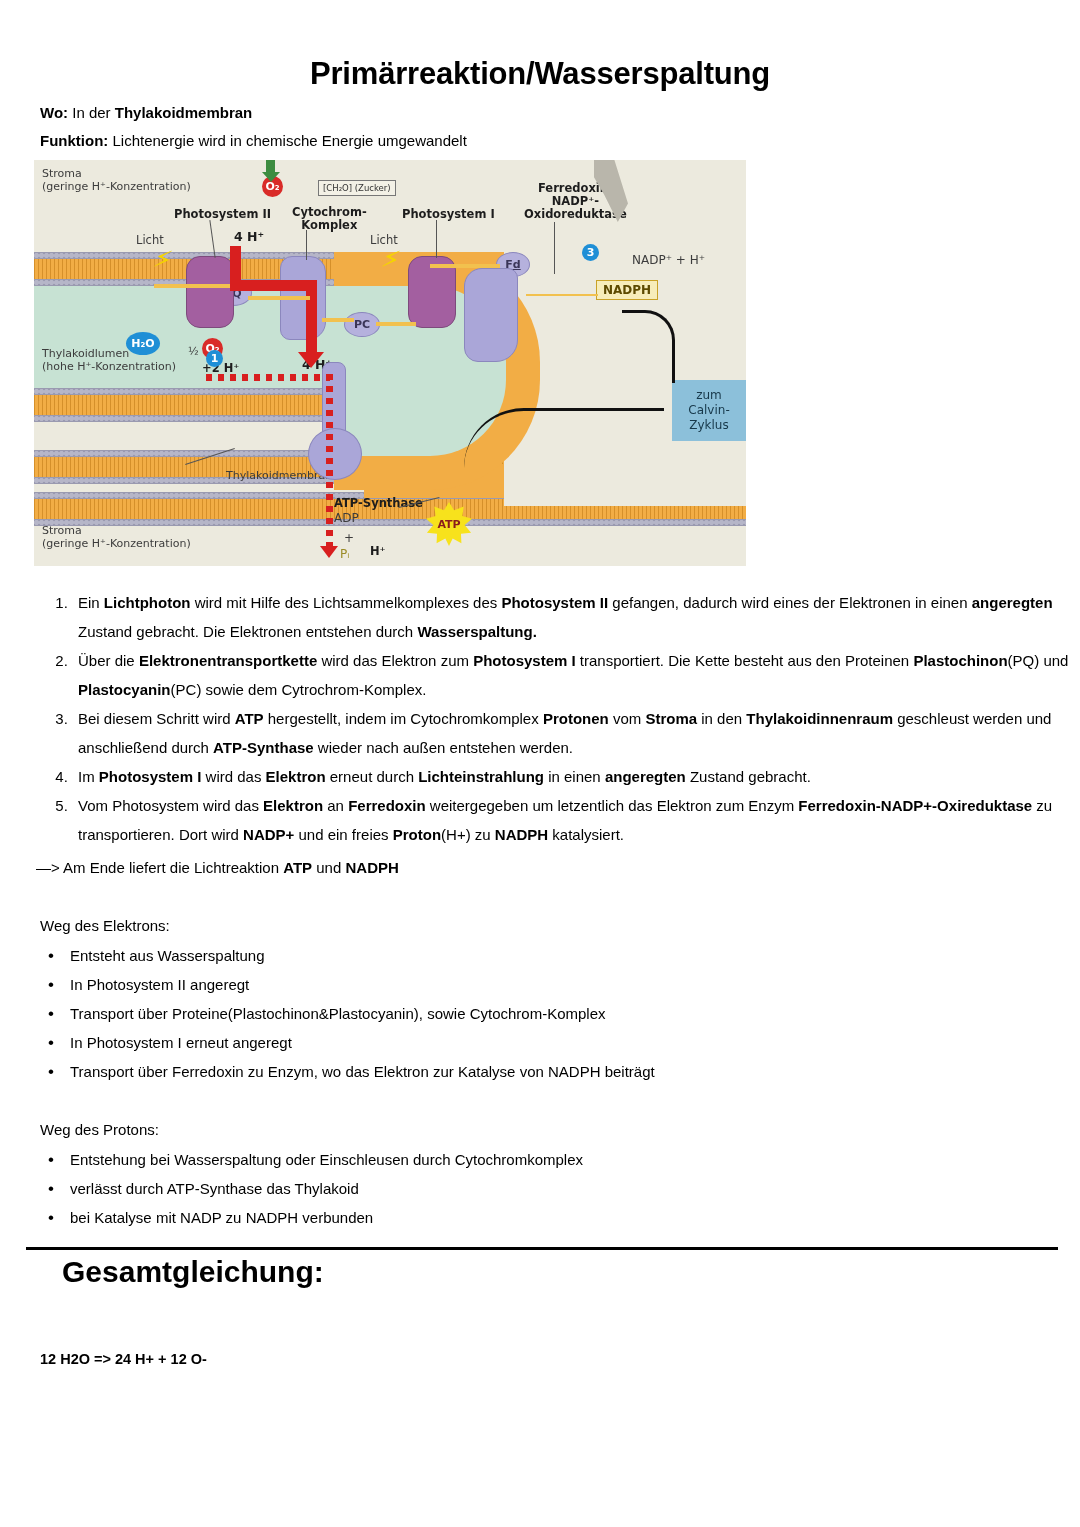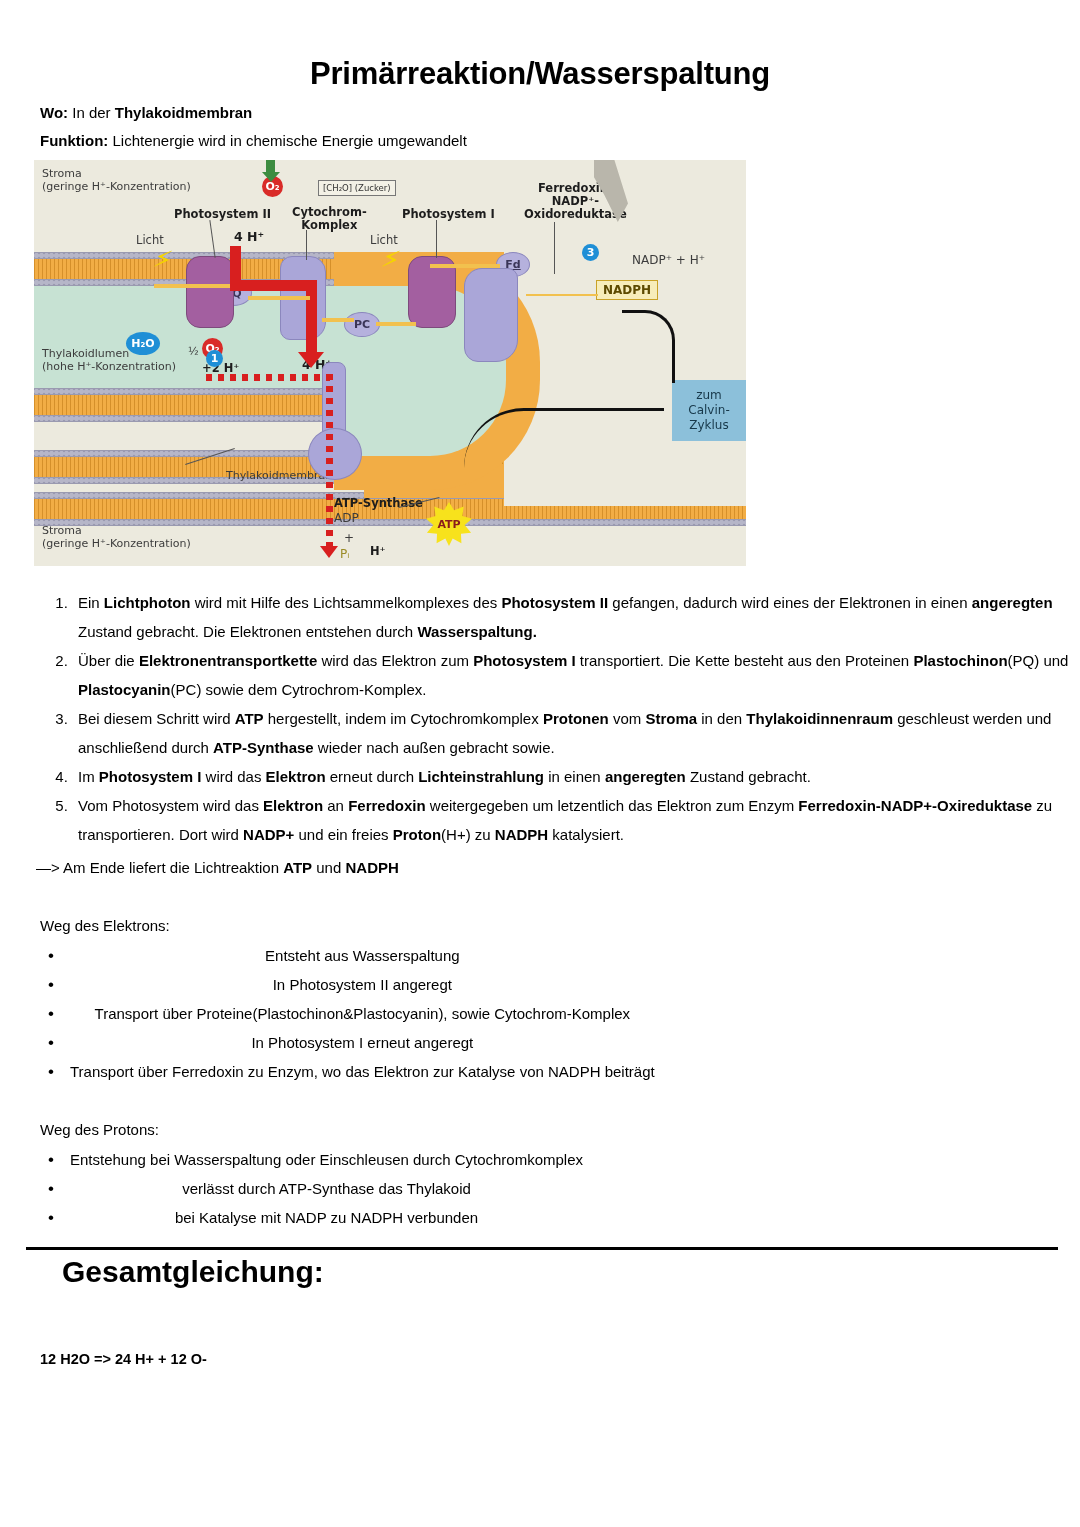--- a/index.html
+++ b/index.html
@@ -249,21 +249,21 @@
 
   ul.blist {
     position: absolute;
     left: 40px;
     margin: 0;
     padding: 0 0 0 30px;
     font-size: 15px;
     line-height: 29px;
     list-style: none;
   }
-  ul.blist li { position: relative; text-align: center; }
+  ul.blist li { position: relative; }
   ul.blist li::before {
     content: "\2022";
     position: absolute;
     left: -22px;
     font-size: 17px;
     line-height: 29px;
   }
   ul.blist.e { top: 941px; }
   ul.blist.p { top: 1145px; }
 
@@ -421,21 +421,21 @@
 
       <div style="position:absolute;left:588px;top:150px;width:50px;height:70px;border-right:3px solid #111;border-top:3px solid #111;border-radius:0 30px 0 0;"></div>
       <div style="position:absolute;left:430px;top:248px;width:200px;height:80px;border-top:3px solid #111;border-radius:60px 0 0 0;"></div>
 
     </div>
   </div>
 
   <ol class="steps">
     <li><span><span>Ein </span><b>Lichtphoton</b><span> wird mit Hilfe des Lichtsammelkomplexes des </span><b>Photosystem II</b><span> gefangen, dadurch wird eines der Elektronen in einen </span><b>angeregten</b><span> Zustand gebracht. Die Elektronen entstehen durch </span><b>Wasserspaltung.</b></span></li>
     <li><span><span>Über die </span><b>Elektronentransportkette</b><span> wird das Elektron zum </span><b>Photosystem I</b><span> transportiert. Die Kette besteht aus den Proteinen </span><b>Plastochinon</b><span>(PQ) und </span><b>Plastocyanin</b><span>(PC) sowie dem Cytrochrom-Komplex.</span></span></li>
-    <li><span><span>Bei diesem Schritt wird </span><b>ATP</b><span> hergestellt, indem im Cytochromkomplex </span><b>Protonen</b><span> vom </span><b>Stroma</b><span> in den </span><b>Thylakoidinnenraum</b><span> geschleust werden und anschließend durch </span><b>ATP-Synthase</b><span> wieder nach außen gebracht sowie.</span></span></li>
+    <li><span><span>Bei diesem Schritt wird </span><b>ATP</b><span> hergestellt, indem im Cytochromkomplex </span><b>Protonen</b><span> vom </span><b>Stroma</b><span> in den </span><b>Thylakoidinnenraum</b><span> geschleust werden und anschließend durch </span><b>ATP-Synthase</b><span> wieder nach außen entstehen werden.</span></span></li>
     <li><span><span>Im </span><b>Photosystem I</b><span> wird das </span><b>Elektron</b><span> erneut durch </span><b>Lichteinstrahlung</b><span> in einen </span><b>angeregten</b><span> Zustand gebracht.</span></span></li>
     <li><span><span>Vom Photosystem wird das </span><b>Elektron</b><span> an </span><b>Ferredoxin</b><span> weitergegeben um letzentlich das Elektron zum Enzym </span><b>Ferredoxin-NADP+-Oxireduktase</b><span> zu transportieren. Dort wird </span><b>NADP+</b><span> und ein freies </span><b>Proton</b><span>(H+) zu </span><b>NADPH</b><span> katalysiert.</span></span></li>
   </ol>
 
   <div class="arrow-line"><span><span>—&gt; Am Ende liefert die Lichtreaktion </span><b>ATP</b><span> und </span><b>NADPH</b></span></div>
 
   <div class="sect-head e">Weg des Elektrons:</div>
   <ul class="blist e">
     <li>Entsteht aus Wasserspaltung</li>
     <li>In Photosystem II angeregt</li>

